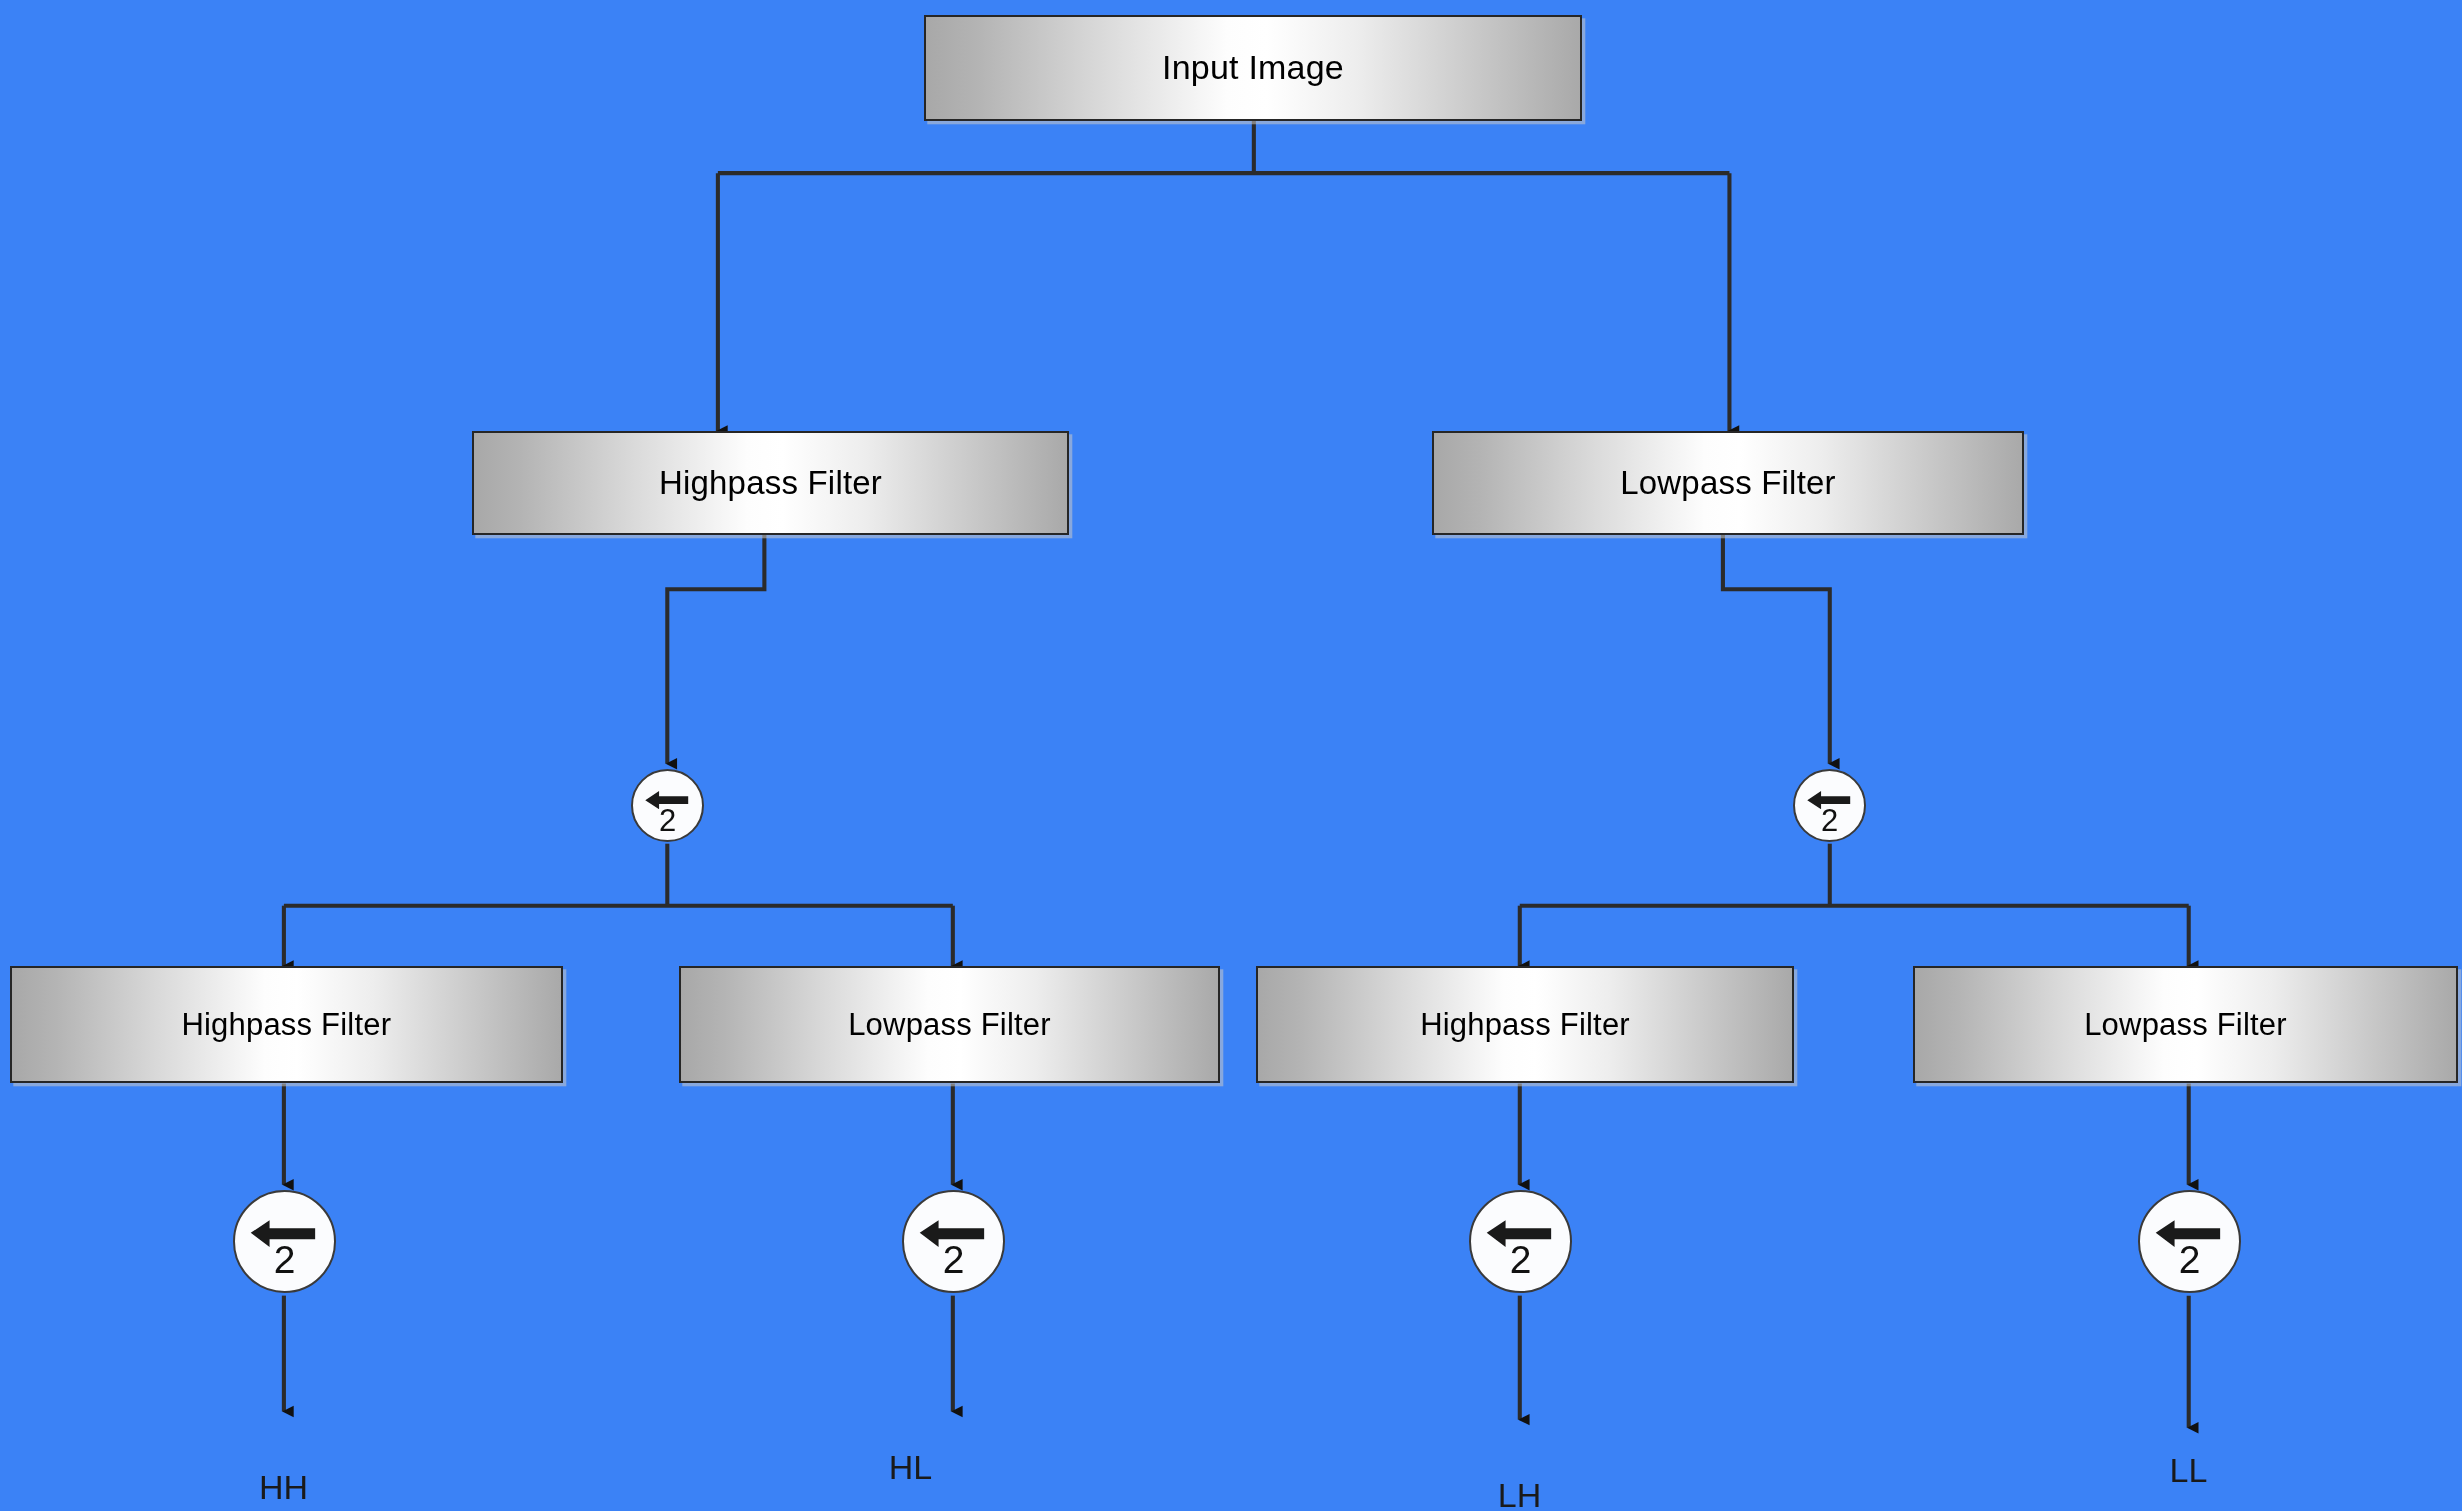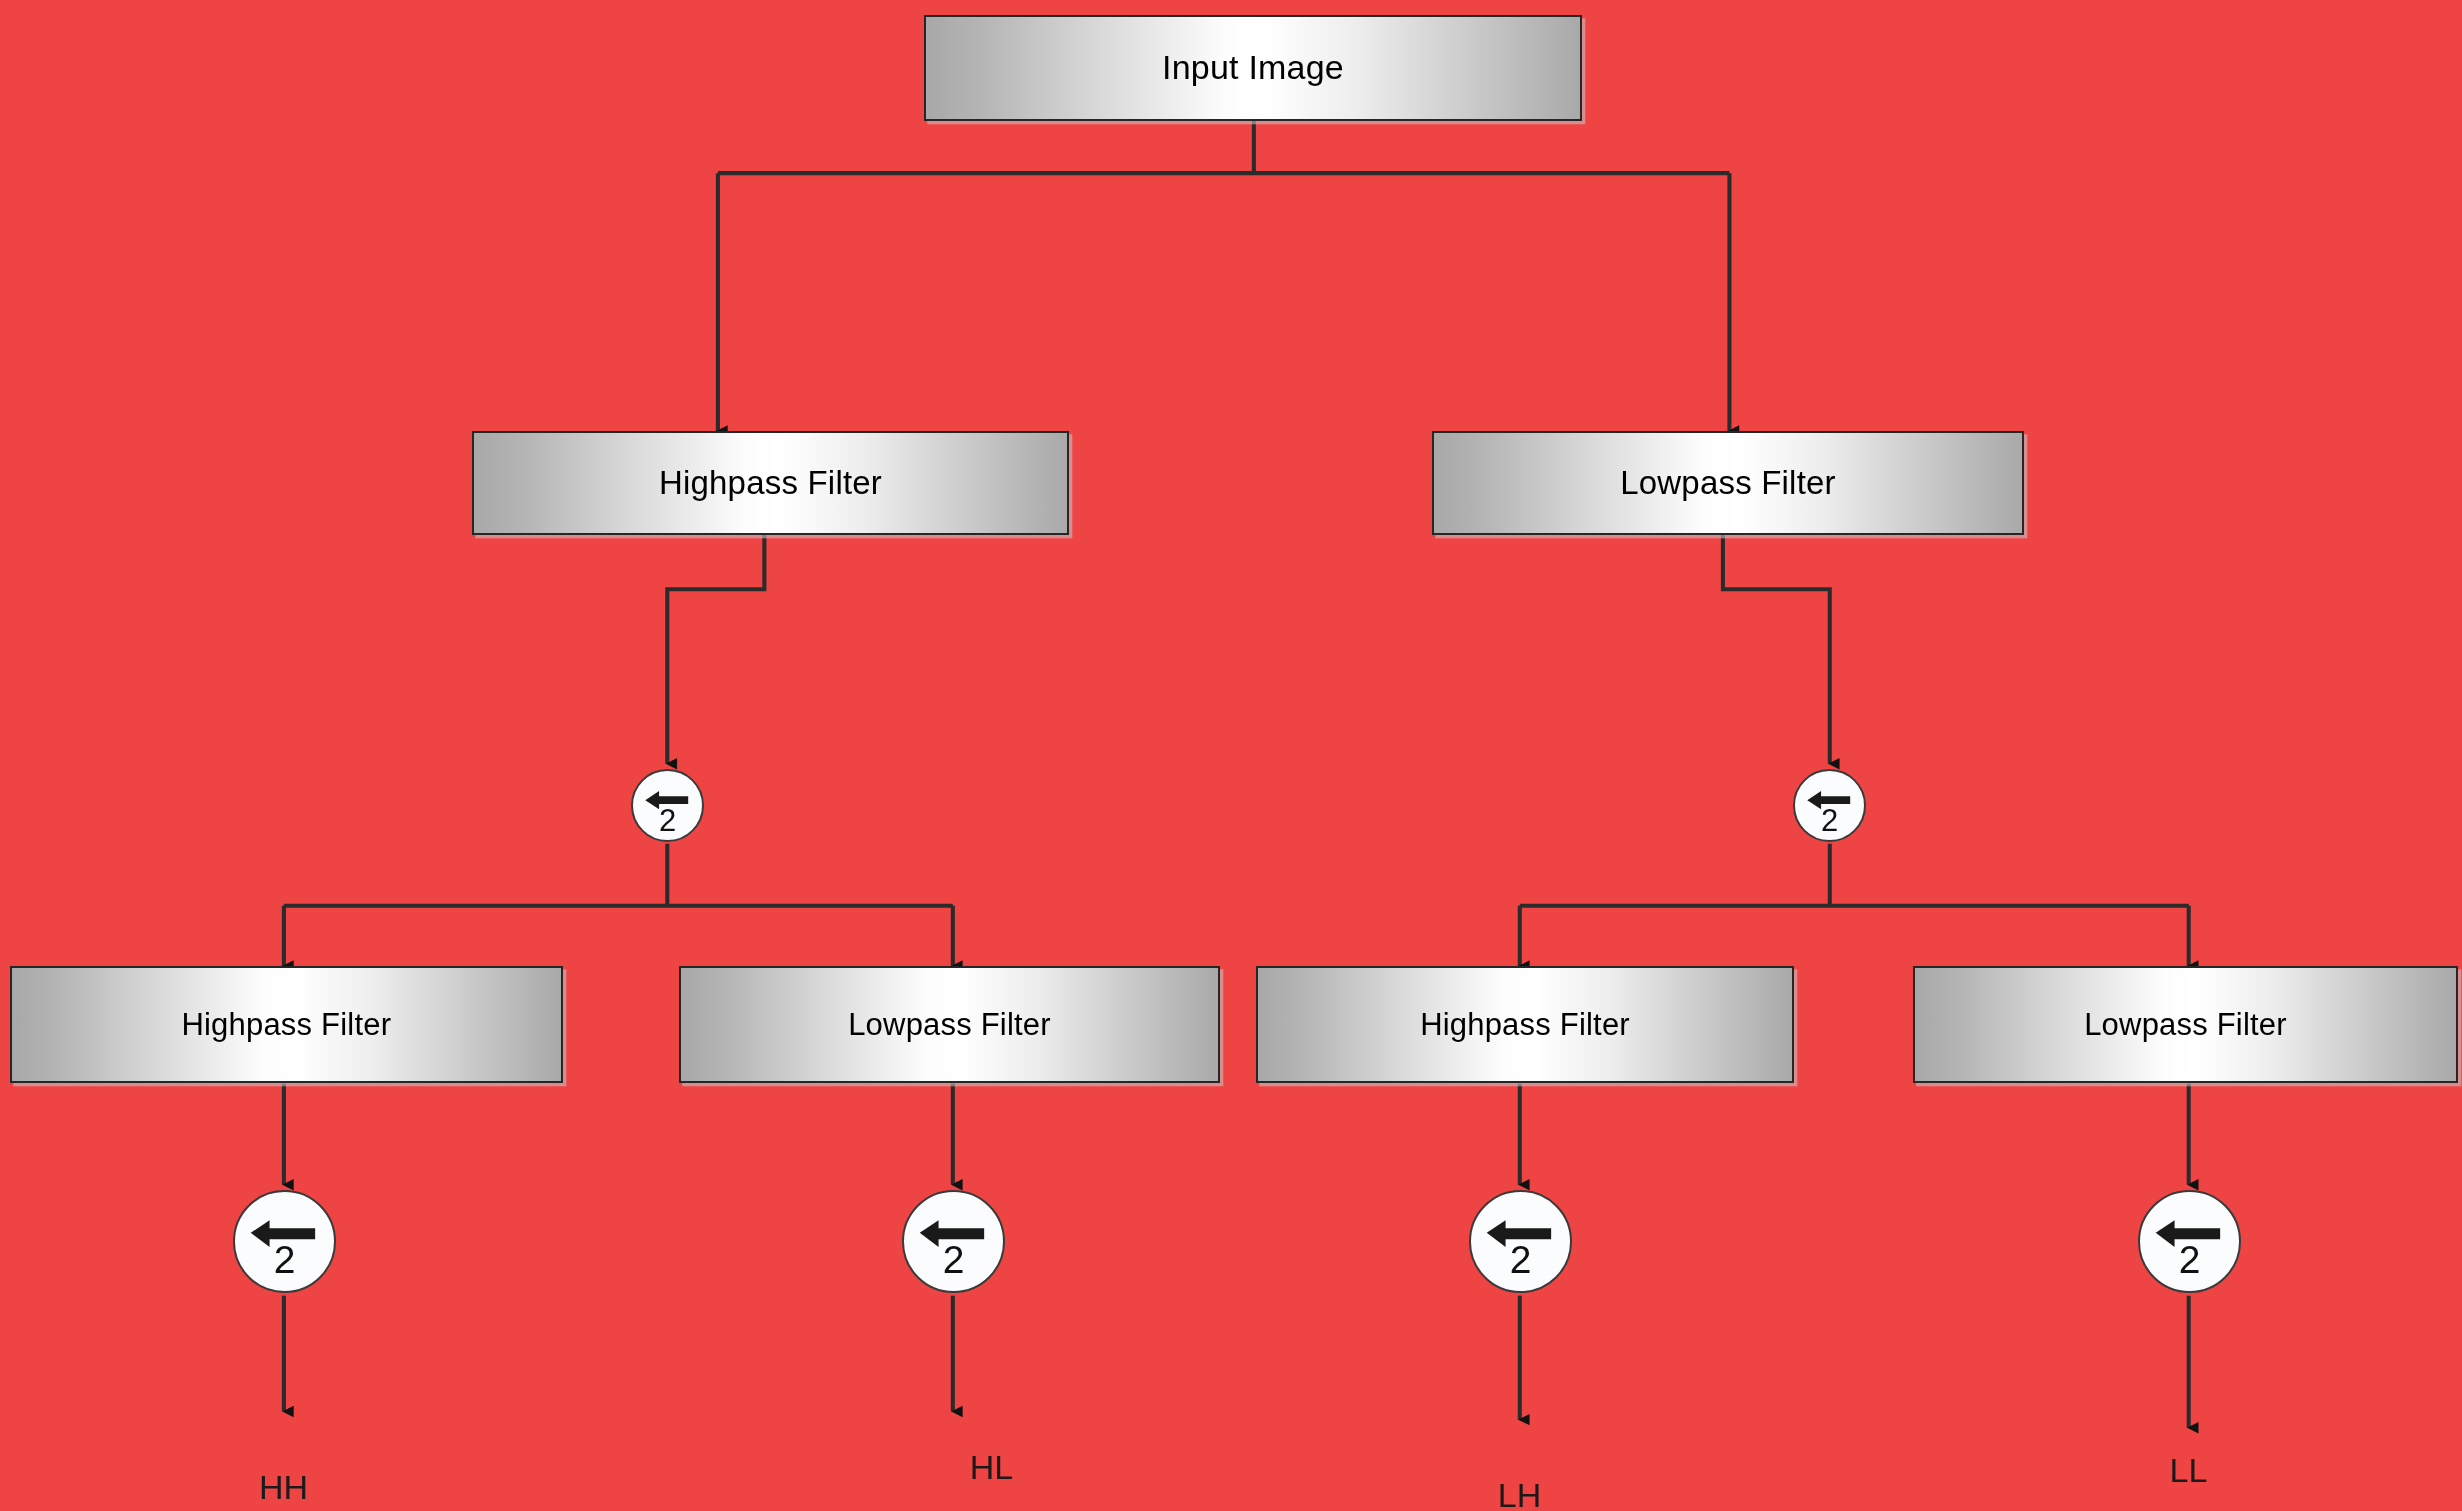--- a/index.html
+++ b/index.html
@@ -8,21 +8,21 @@
     padding: 0;
     background: #ffffff;
   }
   body {
     font-family: "Liberation Sans", "DejaVu Sans", sans-serif;
   }
   #canvas {
     position: relative;
     width: 2462px;
     height: 1512px;
-    background: #ef4444;
+    background: #3b82f6;
     overflow: hidden;
   }
   #diagram-svg {
     position: absolute;
     left: 0;
     top: 0;
     width: 2462px;
     height: 1512px;
   }
   
@@ -197,18 +197,18 @@
   </div>
 
   <div class="downsampler ds-large" style="left:2138px; top:1190px; width:103px; height:103px;">
     <svg class="ds-arrow" viewBox="0 0 126 126">
       <path d="M20,52 L44,36 L44,46 L102,46 L102,60 L44,60 L44,70 Z" fill="#1a1a1a"></path>
     </svg>
     <span class="ds-factor">2</span>
   </div>
 
   <div class="out-label" style="left:202px; top:1448px; width:163px;margin-top:20px;">HH</div>
-  <div class="out-label" style="left:910px; top:1448px; width:163px;">HL</div>
+  <div class="out-label" style="left:829px; top:1448px; width:163px;">HL</div>
   <div class="out-label" style="left:1438px; top:1460px; width:163px;margin-top:16px;">LH</div>
   <div class="out-label" style="left:2107px; top:1451px; width:163px;">LL</div>
 
 </div>
 
 
 </body></html>

